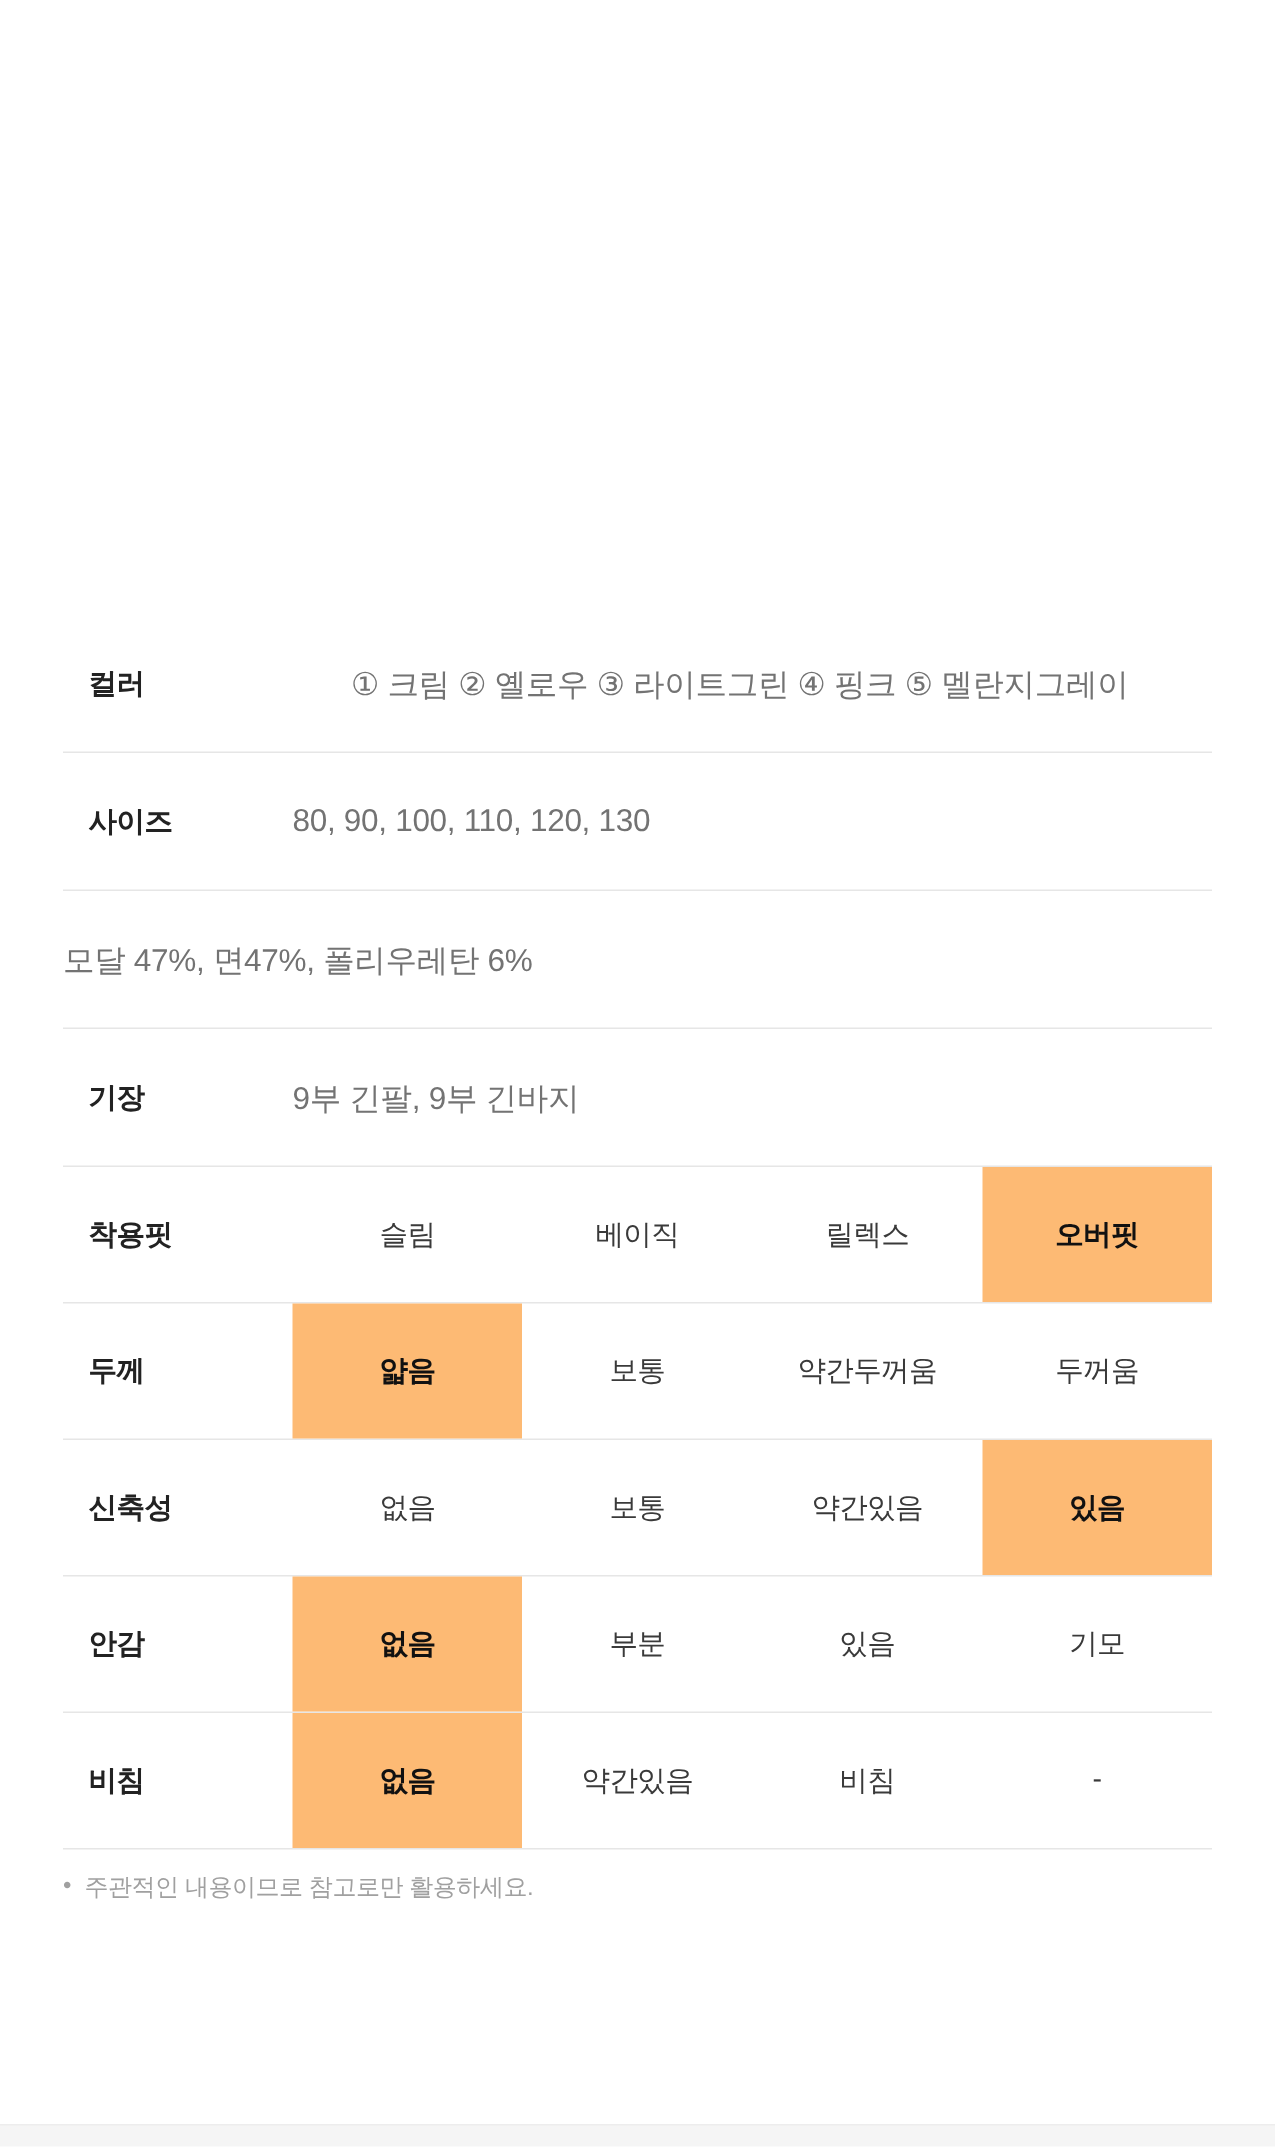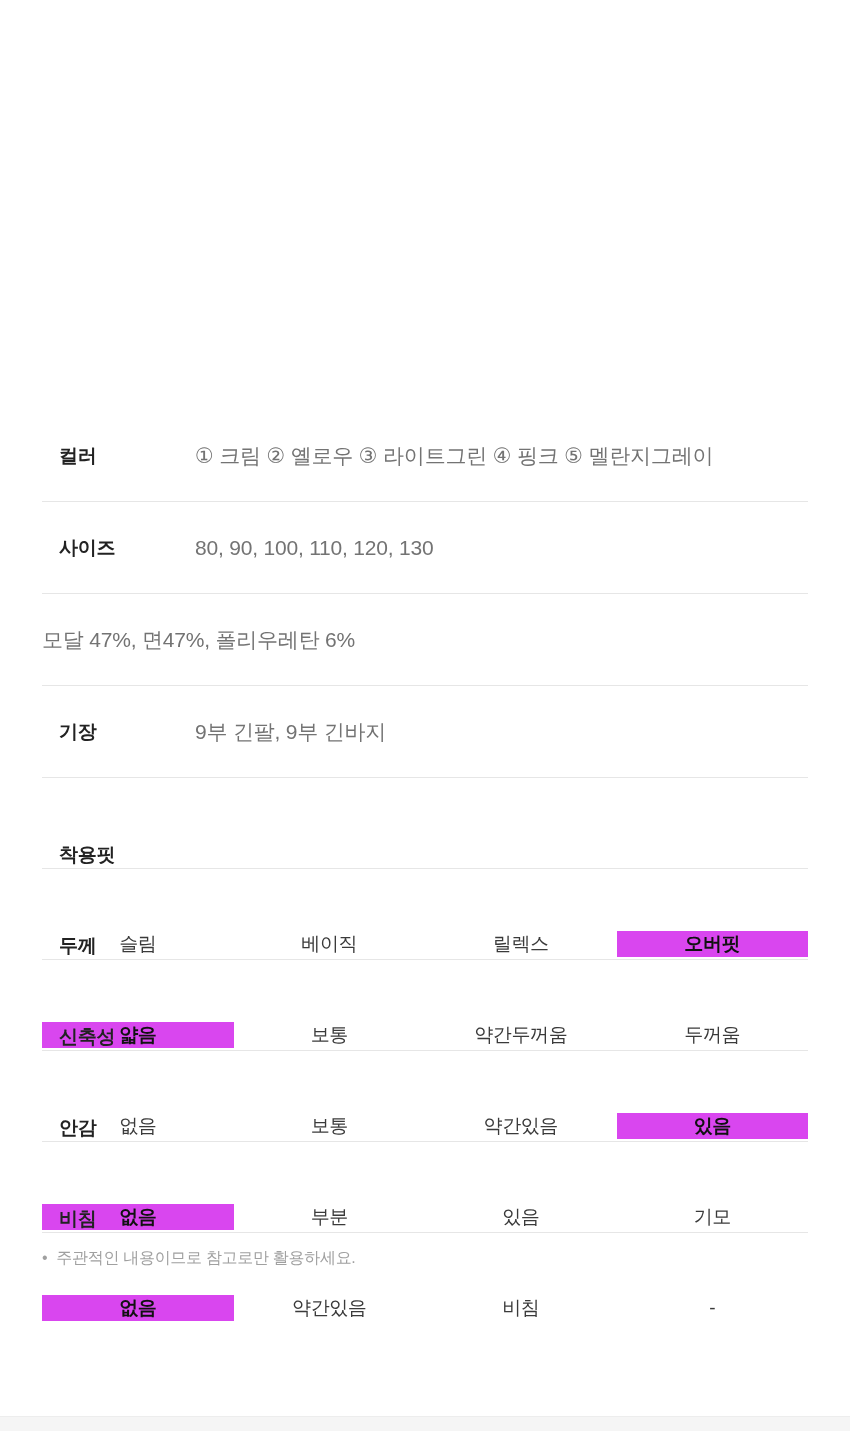--- a/index.html
+++ b/index.html
@@ -51,20 +51,21 @@
   }
 
   .spec-row {
     display: flex;
     align-items: stretch;
     border-bottom: 1px solid #e6e6e6;
     min-height: 91px;
   }
   .spec-row:first-child {
     border-top: 0;
+    gap: 39px;
   }
 
   .spec-label {
     width: 153px;
     flex: 0 0 153px;
     display: flex;
     align-items: center;
     font-size: 19px;
     font-weight: bold;
     color: #222222;
@@ -81,21 +82,20 @@
     color: #737373;
     letter-spacing: -0.2px;
   }
 
   
   .opt-row {
     display: flex;
     align-items: stretch;
     border-bottom: 1px solid #e6e6e6;
     height: 90px;
-    flex-direction: column;
   }
   .opt-label {
     width: 153px;
     flex: 0 0 153px;
     display: flex;
     align-items: center;
     font-size: 19px;
     font-weight: bold;
     color: #222222;
     padding-left: 17px;
@@ -110,21 +110,21 @@
     flex: 1;
     display: flex;
     align-items: center;
     justify-content: center;
     font-size: 19px;
     color: #3a3a3a;
     letter-spacing: -0.4px;
     text-align: right;
   }
   .opt-cell.selected {
-    background: #d946ef;
+    background: #fdba74;
     font-weight: bold;
     color: #111111;
   }
 
   .note {
     position: absolute;
     left: 42px;
     top: 1248px;
     display: flex;
     align-items: flex-start;

